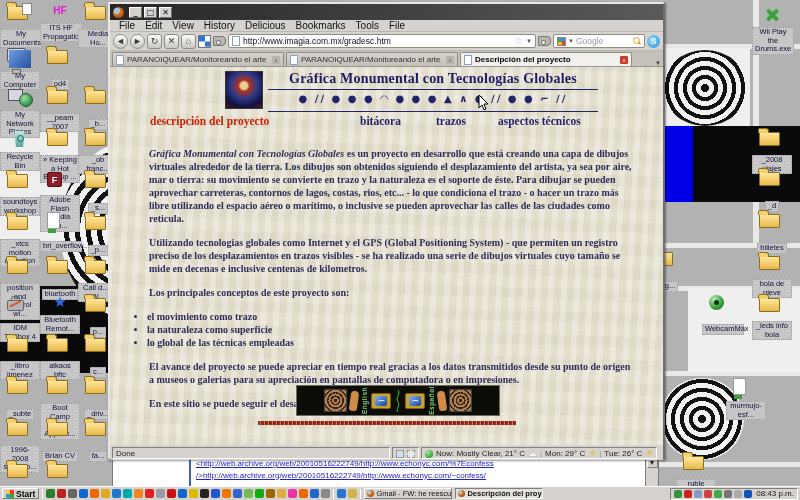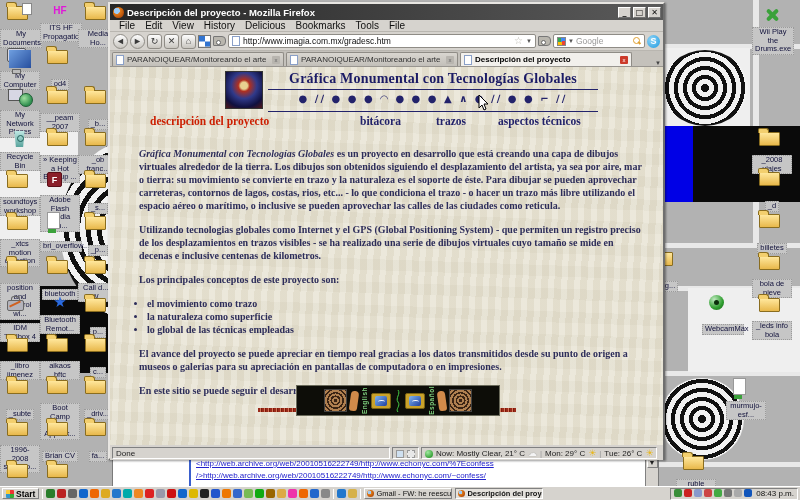--- a/index.html
+++ b/index.html
@@ -117,21 +117,21 @@
     background:radial-gradient(circle at 50% 38%,#e8d090 0 12%,#b03020 20%,#303a8a 45%,#101040 75%,#501818 100%);}
   #page-title{position:absolute;left:158px;top:4px;width:330px;text-align:center;
     font-size:14px;color:#1b1b66;letter-spacing:.2px;white-space:nowrap;}
   .hrule{position:absolute;left:158px;width:330px;height:1px;background:#23236b;}
   #ornament{position:absolute;left:158px;top:26px;width:330px;text-align:center;color:#23236b;
     font-family:"DejaVu Sans",sans-serif;font-size:10px;letter-spacing:2px;white-space:nowrap;}
   #page-nav{position:absolute;left:0;top:48px;width:553px;height:14px;font-size:11.5px;}
   .pnav{position:absolute;white-space:nowrap;color:#23236b;}
   .pnav.active{color:#cc1e00;}
   #body-text{position:absolute;left:23px;top:80px;width:516px;font-size:10px;line-height:1.3;text-align:left;}
-  #body-text p{margin:0 6px 11px;}
+  #body-text p{margin:0 16px 11px;}
   #body-text ul{margin:0 0 11px 14px;padding:0;}
   #body-text li{margin:0;}
   .red-divider{height:4px;width:258px;margin:2px 0 10px 125px;
     background:repeating-linear-gradient(90deg,#9a2a1a 0 2px,#d4765a 2px 3px,#7a1a0a 3px 4px);}
   #footer-strip{position:absolute;left:186px;top:318px;width:204px;height:31px;background:#0d0d08;
     border:1px solid #6a6a5a;display:flex;align-items:center;justify-content:center;gap:3px;}
   .eye-ic{width:23px;height:23px;background:repeating-radial-gradient(circle at 50% 50%,#3a2414 0 1.5px,#b08050 1.5px 3.5px);border:1px solid #444;}
   .foot-ic{width:8px;height:20px;background:#d08a4a;border-radius:4px 4px 3px 3px;transform:rotate(8deg);}
   .foot-ic.mirror{transform:rotate(-8deg);}
   .vlabel{color:#7fd17f;font:700 6.5px "Liberation Sans",sans-serif;writing-mode:vertical-rl;transform:rotate(180deg);letter-spacing:.5px;}
@@ -155,21 +155,21 @@
   #start-btn{height:11px;display:flex;align-items:center;gap:2px;background:#d6d3ce;
     border:1px solid;border-color:#fff #808080 #808080 #fff;padding:0 3px;font:700 8.5px "Liberation Sans",sans-serif;}
   .winflag{width:8px;height:8px;background:conic-gradient(#e33 0 25%,#3a3 0 50%,#39c 0 75%,#fc3 0);border-radius:1px;}
   .tb-sep{width:1px;height:10px;background:#808080;border-right:1px solid #fff;}
   #quicklaunch{display:flex;gap:2px;align-items:center;}
   .ql{width:9px;height:9px;border-radius:2px;}
   .task-btn{width:88px;height:11px;background:#d6d3ce;border:1px solid;border-color:#fff #808080 #808080 #fff;
     display:flex;align-items:center;gap:2px;padding:0 2px;font-size:7.5px;color:#111;white-space:nowrap;overflow:hidden;}
   .task-btn.active{border-color:#808080 #fff #fff #808080;background:#e4e1dc;font-weight:700;}
   .task-fav{width:7px;height:7px;border-radius:50%;flex:none;background:radial-gradient(circle at 35% 35%,#9ecbf5 0 28%,#e07a18 32%,#b34d0a 75%);}
-  #tray{margin-left:auto;height:12px;border:1px solid;border-color:#808080 #fff #fff #808080;display:flex;gap:2px;padding:0 3px;}
+  #tray{margin-left:auto;height:12px;border:1px solid;border-color:#808080 #fff #fff #808080;display:flex;align-items:center;gap:2px;padding:0 3px;}
   .tray-ic{width:8px;height:8px;border-radius:2px;}
   #clock{font-size:8px;color:#111;padding-left:2px;}
 
   
   #cursor{position:absolute;left:478px;top:94px;z-index:99;pointer-events:none;}
 </style>
 </head>
 <body>
 
 <div id="screen">
@@ -332,21 +332,20 @@
         <div>/&gt;http://web.archive.org/web/20010516222749/http://www.echonyc.com/~confess/</div>
       </div>
     <div id="behind-scroll">
       <div class="sbtn">▼</div>
     </div>
   </div>
 
   <div id="ffwin">
     <div id="titlebar">
       <span class="ff-logo"></span>
-      <span id="title-text">Descripción del proyecto - Mozilla Firefox</span>
       <span class="tb-btn">_</span>
       <span class="tb-btn">□</span>
       <span class="tb-btn">✕</span>
     </div>
     <div id="menubar">
         <span class="menu-item">File</span>
         <span class="menu-item">Edit</span>
         <span class="menu-item">View</span>
         <span class="menu-item">History</span>
         <span class="menu-item">Delicious</span>

